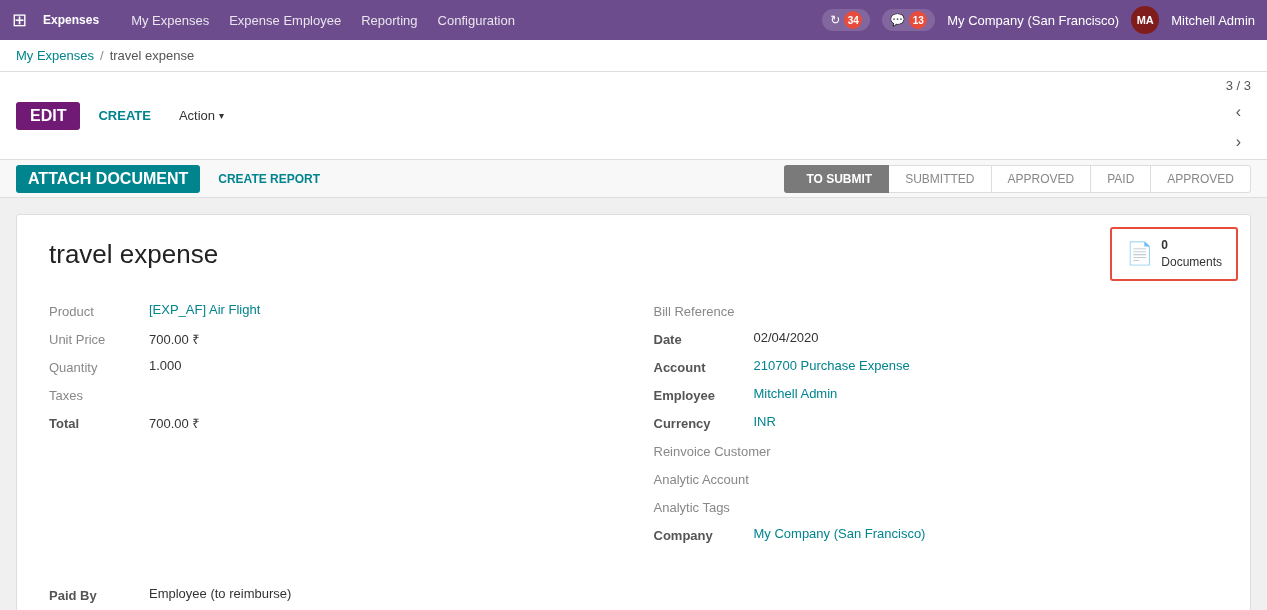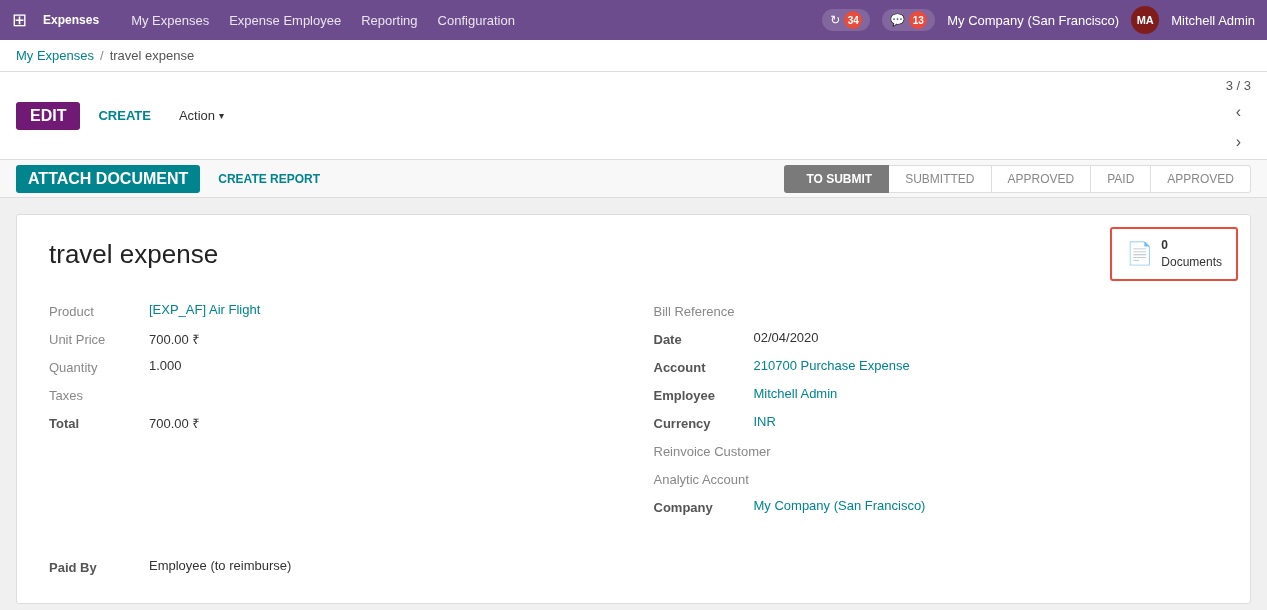--- a/index.html
+++ b/index.html
@@ -294,20 +294,24 @@
             </div>
             <div class="field-row">
               <span class="field-label">Reinvoice Customer</span>
               <span class="field-value"></span>
             </div>
             <div class="field-row">
               <span class="field-label">Analytic Account</span>
               <span class="field-value"></span>
             </div>
             <div class="field-row">
+              <span class="field-label">Analytic Tags</span>
+              <span class="field-value"></span>
+            </div>
+            <div class="field-row">
               <span class="field-label dark">Company</span>
               <a class="field-value link">My Company (San Francisco)</a>
             </div>
           </div>
       </div>
     </div>
 
     <div class="form-bottom" id="bottom-col">
         <div class="field-row-bottom">
           <span class="field-label" style="min-width: 100px; color: rgb(85, 85, 85); font-weight: 600;">Paid By</span>

